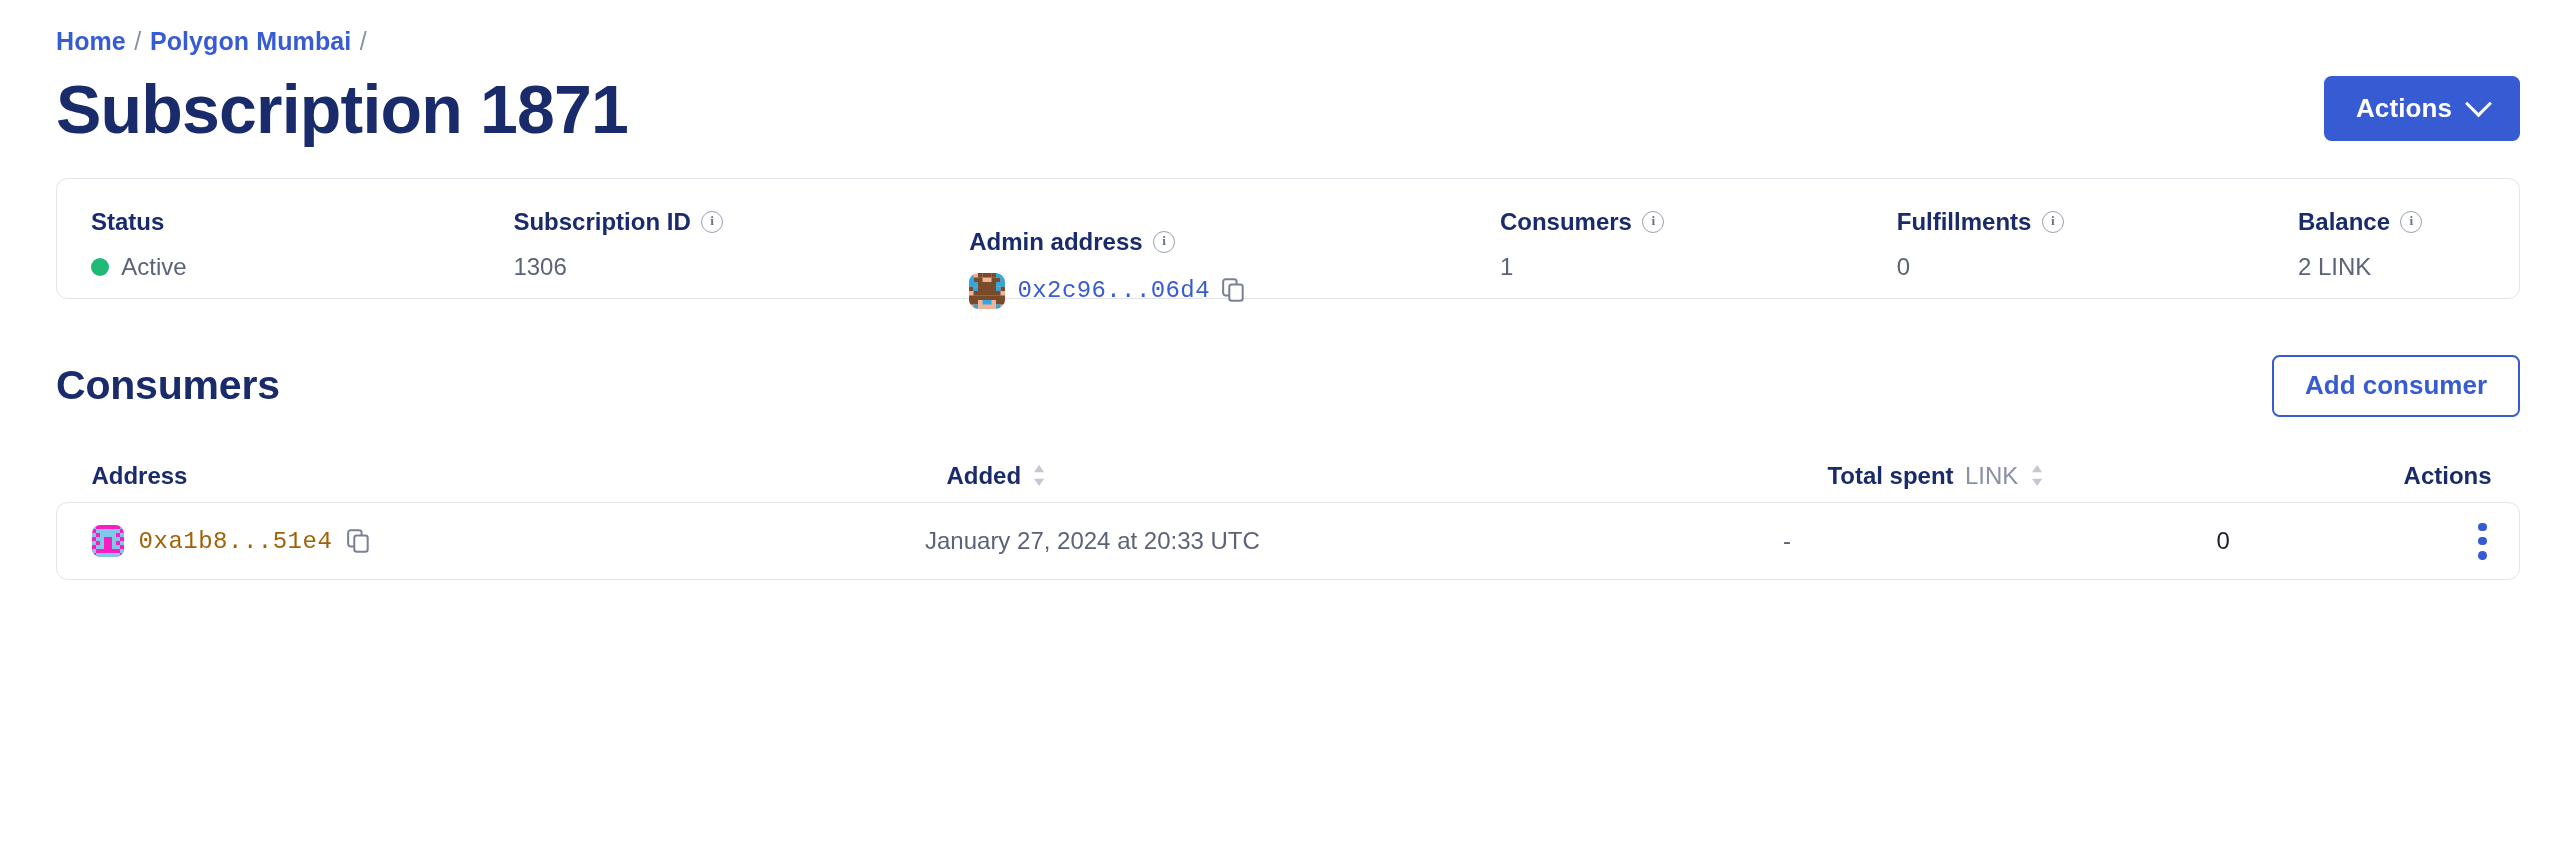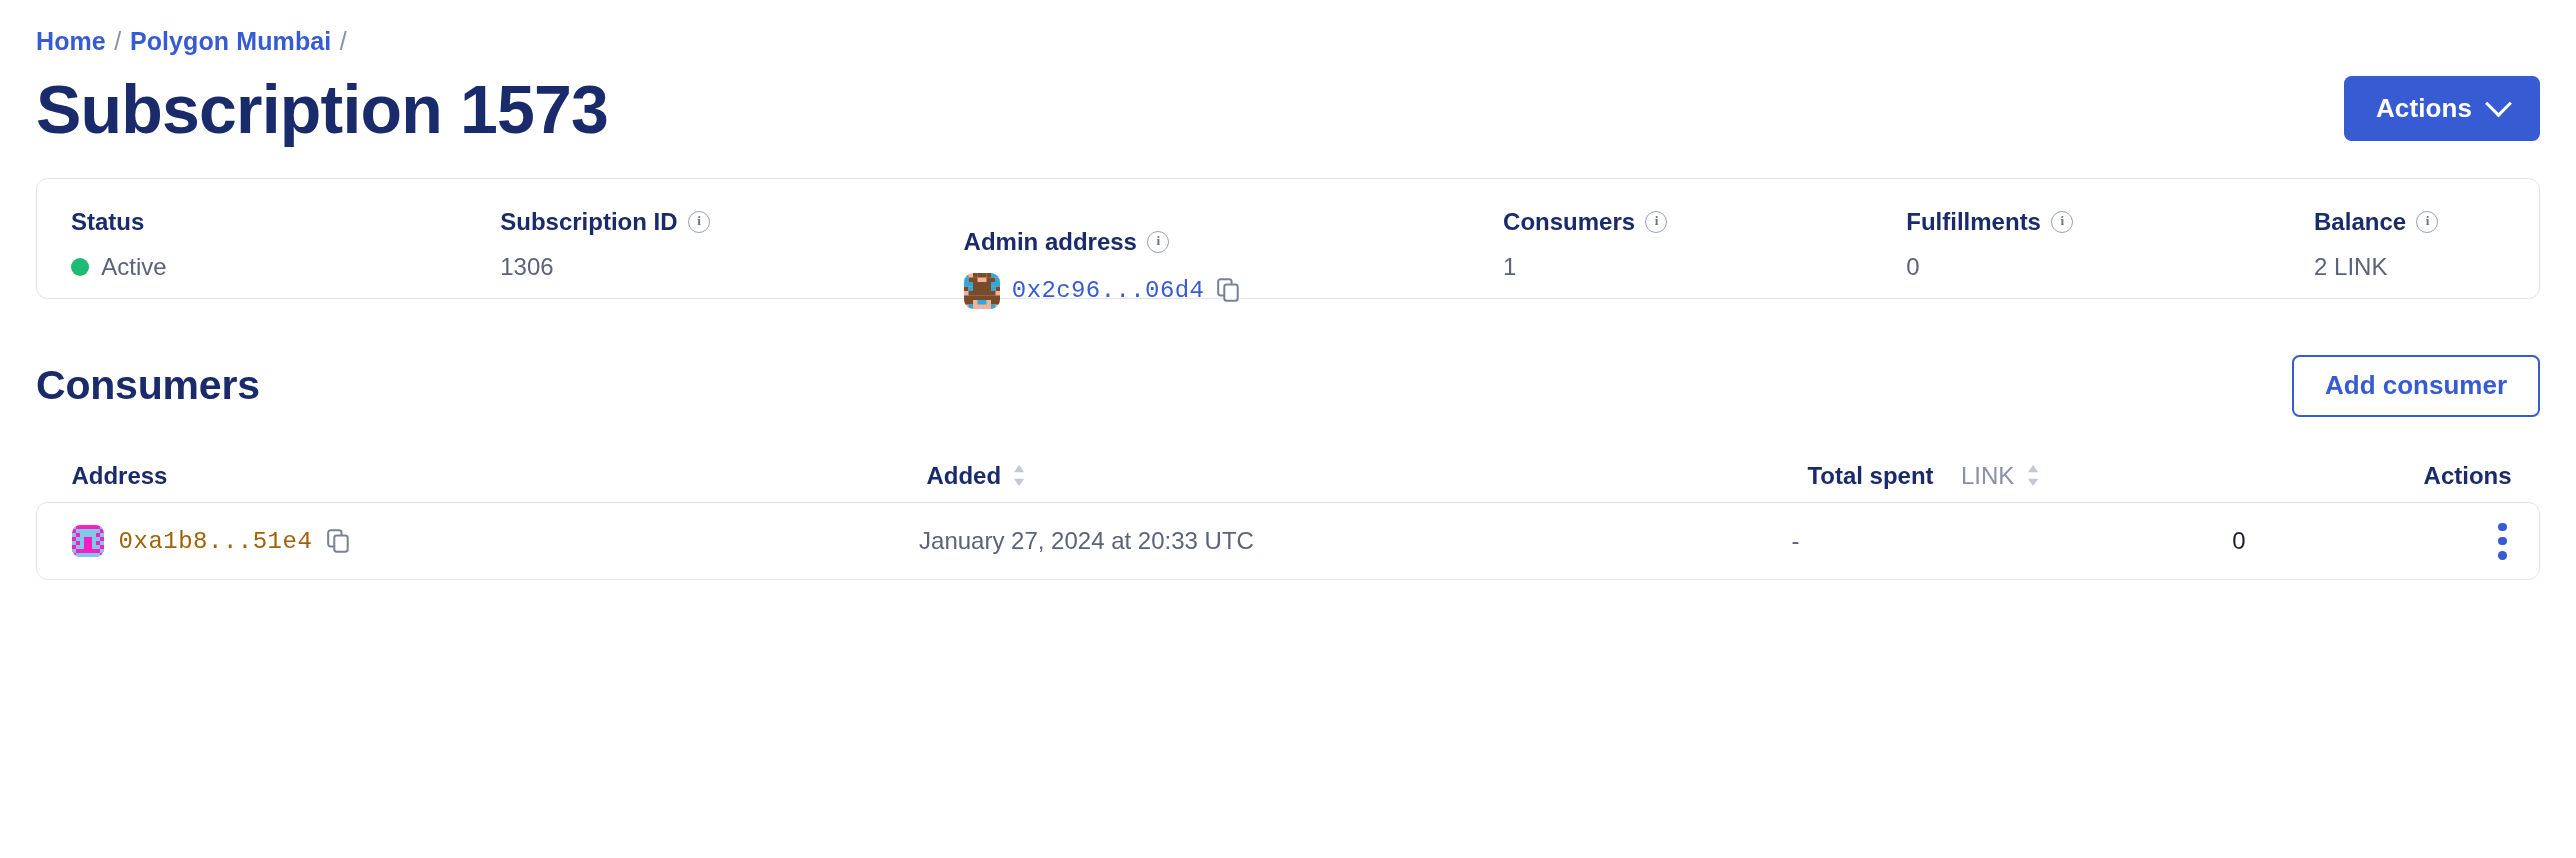--- a/index.html
+++ b/index.html
@@ -12,21 +12,21 @@
     height: 859px;
     font-family: "Liberation Sans", sans-serif;
     color: #1A2B6B;
     overflow: hidden;
   }
   .page {
     position: relative;
     width: 2576px;
     height: 859px;
     box-sizing: border-box;
-    padding: 0 36px;
+    padding: 0 56px;
   }
 
   
   .breadcrumb {
     display: flex;
     align-items: center;
     padding-top: 26.6px;
     font-size: 25px;
     font-weight: 700;
     letter-spacing: 0.1px;
@@ -218,21 +218,21 @@
     font-size: 24px;
     font-weight: 700;
     color: #1A2B6B;
     box-sizing: border-box;
     padding-left: 24px;
     white-space: nowrap;
   }
   .unit {
     color: #8A91A6;
     font-weight: 400;
-    margin-left: 16px;
+    margin-left: 0;
   }
   .sort {
     width: 14.2px;
     height: 23px;
     flex: none;
     display: inline-block;
     cursor: pointer;
   }
 
   .t-body-row {
@@ -297,21 +297,21 @@
 <div class="page">
 
   <nav class="breadcrumb">
     <a class="crumb-link" href="#">Home</a>
     <span class="crumb-sep">/</span>
     <a class="crumb-link" href="#">Polygon Mumbai</a>
     <span class="crumb-sep">/</span>
   </nav>
 
   <div class="title-row">
-    <h1 class="page-title">Subscription 1573</h1>
+    <h1 class="page-title">Subscription 1871</h1>
     <button class="actions-btn">
       <span>Actions</span>
       <span class="chev"></span>
     </button>
   </div>
 
   <div class="stats-card">
 
     <div class="stat s-status">
       <div class="stat-label">

